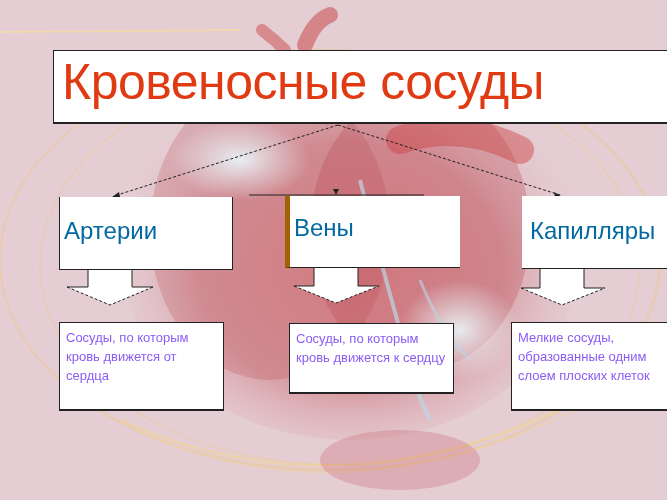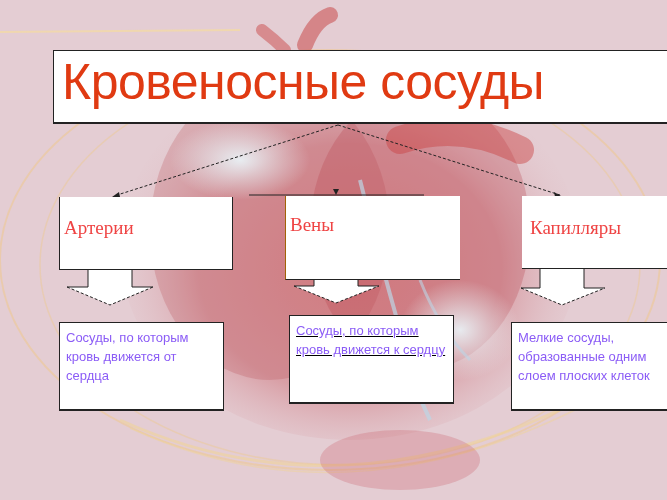--- a/index.html
+++ b/index.html
@@ -6,22 +6,22 @@
   body { width:667px; height:500px; overflow:hidden; position:relative;
          background:#e4cdd3; font-family:"Liberation Sans", sans-serif; }
   #bg { position:absolute; left:0; top:0; width:667px; height:500px; z-index:0; }
   #lines { position:absolute; left:0; top:0; width:667px; height:500px; z-index:2; pointer-events:none; }
   .box { position:absolute; background:#fff; box-sizing:border-box; z-index:3;margin-left:36px; }
   .title-box { left:17px; top:50px; width:637px; height:74px;
                border:1px solid #222; border-bottom-width:2px; }
   .title-text { position:absolute; left:8px; top:2px; font-size:50px; color:#e03a12;
                 font-family:"Liberation Sans", sans-serif; letter-spacing:-0.5px; white-space:nowrap; }
   .cat-box { border:1px solid #222; border-top:none; }
-  .cat-text { position:absolute; left:4px; top:20px; font-family:Liberation Serif, serif;
-              font-size:19px; color:#ef4444; white-space:nowrap; }
+  .cat-text { position:absolute; left:4px; top:20px; font-family:Liberation Sans, sans-serif;
+              font-size:24px; color:#0369a1; white-space:nowrap; }
   .desc-box { border:1px solid #222; border-bottom-width:2px; padding:5px 6px; }
   .desc-text { font-size:13px; line-height:19px; color:#8b5cf6; font-family:"Liberation Sans", sans-serif; }
 </style>
 </head>
 <body>
 
 <svg id="bg" viewBox="0 0 667 500">
   <defs>
     <radialGradient id="heartGrad" cx="50%" cy="55%" r="55%">
       <stop offset="0%" stop-color="#d45a5a" stop-opacity="0.55"></stop>
@@ -89,28 +89,28 @@
   <line x1="249" y1="195" x2="424" y2="195" stroke="#222"></line>
 </svg>
 
 <div class="box title-box">
   <span class="title-text">Кровеносные сосуды</span>
 </div>
 
 <div class="box cat-box" style="left:23px; top:197px; width:174px; height:73px; border-left:1px solid #222; border-right:1px solid #222;">
   <span class="cat-text">Артерии</span>
 </div>
-<div class="box cat-box" style="left:249px; top:196px; width:175px; height:84px; border-left:1px solid #a16207; border-right:none;">
+<div class="box cat-box" style="left:249px; top:196px; width:175px; height:72px; border-left:5px solid #a16207; border-right:none;">
   <span class="cat-text" style="top:18px;">Вены</span>
 </div>
 <div class="box cat-box" style="left:486px; top:196px; width:173px; height:73px; border-left:none; border-right:1px solid #222;">
   <span class="cat-text" style="left:8px; top:21px;">Капилляры</span>
 </div>
 
 <div class="box desc-box" style="left:23px; top:322px; width:165px; height:89px;">
   <div class="desc-text">Сосуды, по которым кровь движется от сердца</div>
 </div>
-<div class="box desc-box" style="left:253px; top:315px; width:165px; height:89px;text-decoration:underline;">
+<div class="box desc-box" style="left:253px; top:323px; width:165px; height:71px;">
   <div class="desc-text">Сосуды, по которым кровь движется к сердцу</div>
 </div>
 <div class="box desc-box" style="left:475px; top:322px; width:166px; height:89px;">
   <div class="desc-text">Мелкие сосуды, образованные одним слоем плоских клеток</div>
 </div>
 
 </body></html>

